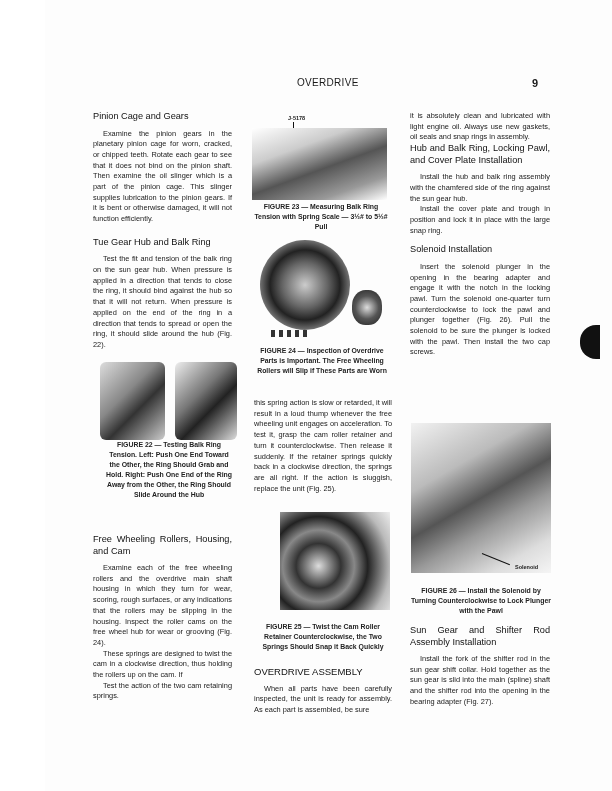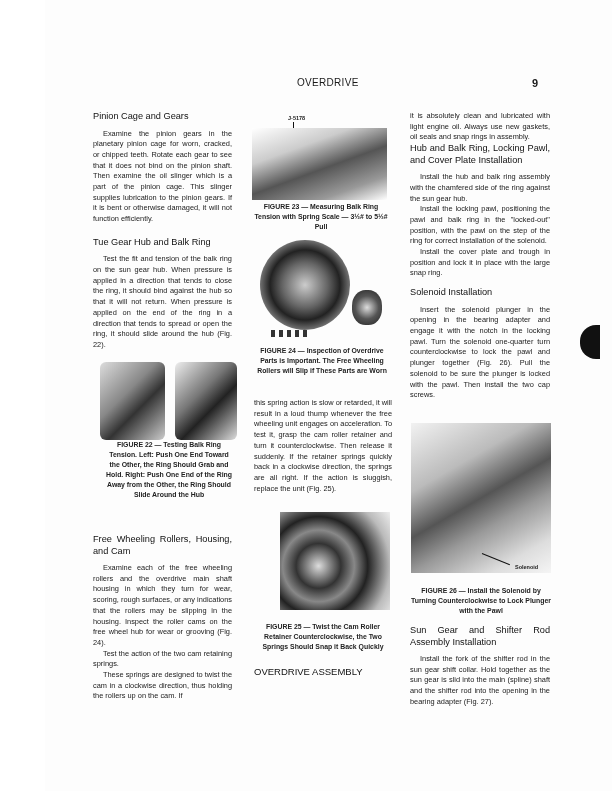--- a/index.html
+++ b/index.html
@@ -35,22 +35,22 @@
 </div>
 
 <div class="photo" style="left:100px;top:362px;width:65px;height:78px;background:linear-gradient(135deg,#ddd 0%,#888 40%,#333 60%,#ccc 100%);border-radius:6px;"></div>
 <div class="photo" style="left:175px;top:362px;width:62px;height:78px;background:linear-gradient(135deg,#eee 0%,#777 40%,#222 60%,#ddd 100%);border-radius:6px;"></div>
 
 <div class="abs cap" style="left:104px;top:440px;width:130px;">FIGURE 22 — Testing Balk Ring Tension. Left: Push One End Toward the Other, the Ring Should Grab and Hold. Right: Push One End of the Ring Away from the Other, the Ring Should Slide Around the Hub</div>
 
 <div class="col" style="left:93px;top:524px;width:139px;">
   <h2 style="margin-top:10px;">Free Wheeling Rollers, Housing, and Cam</h2>
   <p>Examine each of the free wheeling rollers and the overdrive main shaft housing in which they turn for wear, scoring, rough surfaces, or any indications that the rollers may be slipping in the housing. Inspect the roller cams on the free wheel hub for wear or grooving (Fig. 24).</p>
+  <p>These springs are designed to twist the cam in a clockwise direction, thus holding the rollers up on the cam. If</p>
   <p>Test the action of the two cam retaining springs.</p>
-  <p>These springs are designed to twist the cam in a clockwise direction, thus holding the rollers up on the cam. If</p>
 </div>
 
 <div class="abs label-small" style="left:288px;top:115px;">J-5178</div>
 <div class="abs" style="left:293px;top:122px;width:1px;height:10px;background:#111;"></div>
 <div class="photo" style="left:252px;top:128px;width:135px;height:72px;background:linear-gradient(160deg,#fff 0%,#ccc 30%,#555 55%,#999 80%,#fff 100%);"></div>
 <div class="abs cap" style="left:252px;top:202px;width:138px;">FIGURE 23 — Measuring Balk Ring Tension with Spring Scale — 3½# to 5½# Pull</div>
 
 <div class="photo" style="left:260px;top:240px;width:90px;height:90px;border-radius:50%;background:radial-gradient(circle,#ccc 0%,#666 35%,#222 55%,#888 75%,#333 100%);"></div>
 <div class="photo" style="left:352px;top:290px;width:30px;height:35px;border-radius:45%;background:radial-gradient(circle,#ddd 0%,#555 50%,#222 100%);"></div>
 <div class="abs" style="left:271px;top:330px;width:36px;height:7px;background:repeating-linear-gradient(90deg,#333 0 4px,transparent 4px 8px);"></div>
@@ -58,27 +58,27 @@
 
 <div class="col" style="left:254px;top:398px;width:138px;">
   <p class="noind">this spring action is slow or retarded, it will result in a loud thump whenever the free wheeling unit engages on acceleration. To test it, grasp the cam roller retainer and turn it counterclockwise. Then release it suddenly. If the retainer springs quickly back in a clockwise direction, the springs are all right. If the action is sluggish, replace the unit (Fig. 25).</p>
 </div>
 
 <div class="photo" style="left:280px;top:512px;width:110px;height:98px;background:radial-gradient(circle at 35% 55%,#ddd 0%,#333 25%,#888 40%,#222 55%,#bbb 80%,#eee 100%);"></div>
 <div class="abs cap" style="left:254px;top:622px;width:138px;">FIGURE 25 — Twist the Cam Roller Retainer Counterclockwise, the Two Springs Should Snap it Back Quickly</div>
 
 <div class="col" style="left:254px;top:666px;width:138px;">
   <h2 style="font-size:9.5px;">OVERDRIVE ASSEMBLY</h2>
+  <p>When all parts have been carefully inspected, the unit is ready for assembly. As each part is assembled, be sure</p>
 </div>
 
 <div class="col" style="left:410px;top:111px;width:140px;">
   <p class="noind">it is absolutely clean and lubricated with light engine oil. Always use new gaskets, oil seals and snap rings in assembly.</p>
   <h2 style="">Hub and Balk Ring, Locking Pawl, and Cover Plate Installation</h2>
   <p>Install the hub and balk ring assembly with the chamfered side of the ring against the sun gear hub.</p>
-  <p>Install the locking pawl, positioning the pawl and balk ring in the "locked-out" position, with the pawl on the step of the ring for correct installation of the solenoid.</p>
   <p>Install the cover plate and trough in position and lock it in place with the large snap ring.</p>
   <h2 style="margin-top:8px;">Solenoid Installation</h2>
   <p>Insert the solenoid plunger in the opening in the bearing adapter and engage it with the notch in the locking pawl. Turn the solenoid one-quarter turn counterclockwise to lock the pawl and plunger together (Fig. 26). Pull the solenoid to be sure the plunger is locked with the pawl. Then install the two cap screws.</p>
 </div>
 
 <div class="photo" style="left:411px;top:423px;width:140px;height:150px;background:linear-gradient(150deg,#f2f2f2 0%,#bbb 30%,#555 50%,#999 65%,#ddd 85%,#f5f5f5 100%);"></div>
 <div class="abs" style="left:482px;top:553px;width:30px;height:1px;background:#111;transform:rotate(22deg);transform-origin:left;"></div>
 <div class="abs label-small" style="left:515px;top:564px;">Solenoid</div>
 <div class="abs cap" style="left:411px;top:586px;width:140px;">FIGURE 26 — Install the Solenoid by Turning Counterclockwise to Lock Plunger with the Pawl</div>
 

